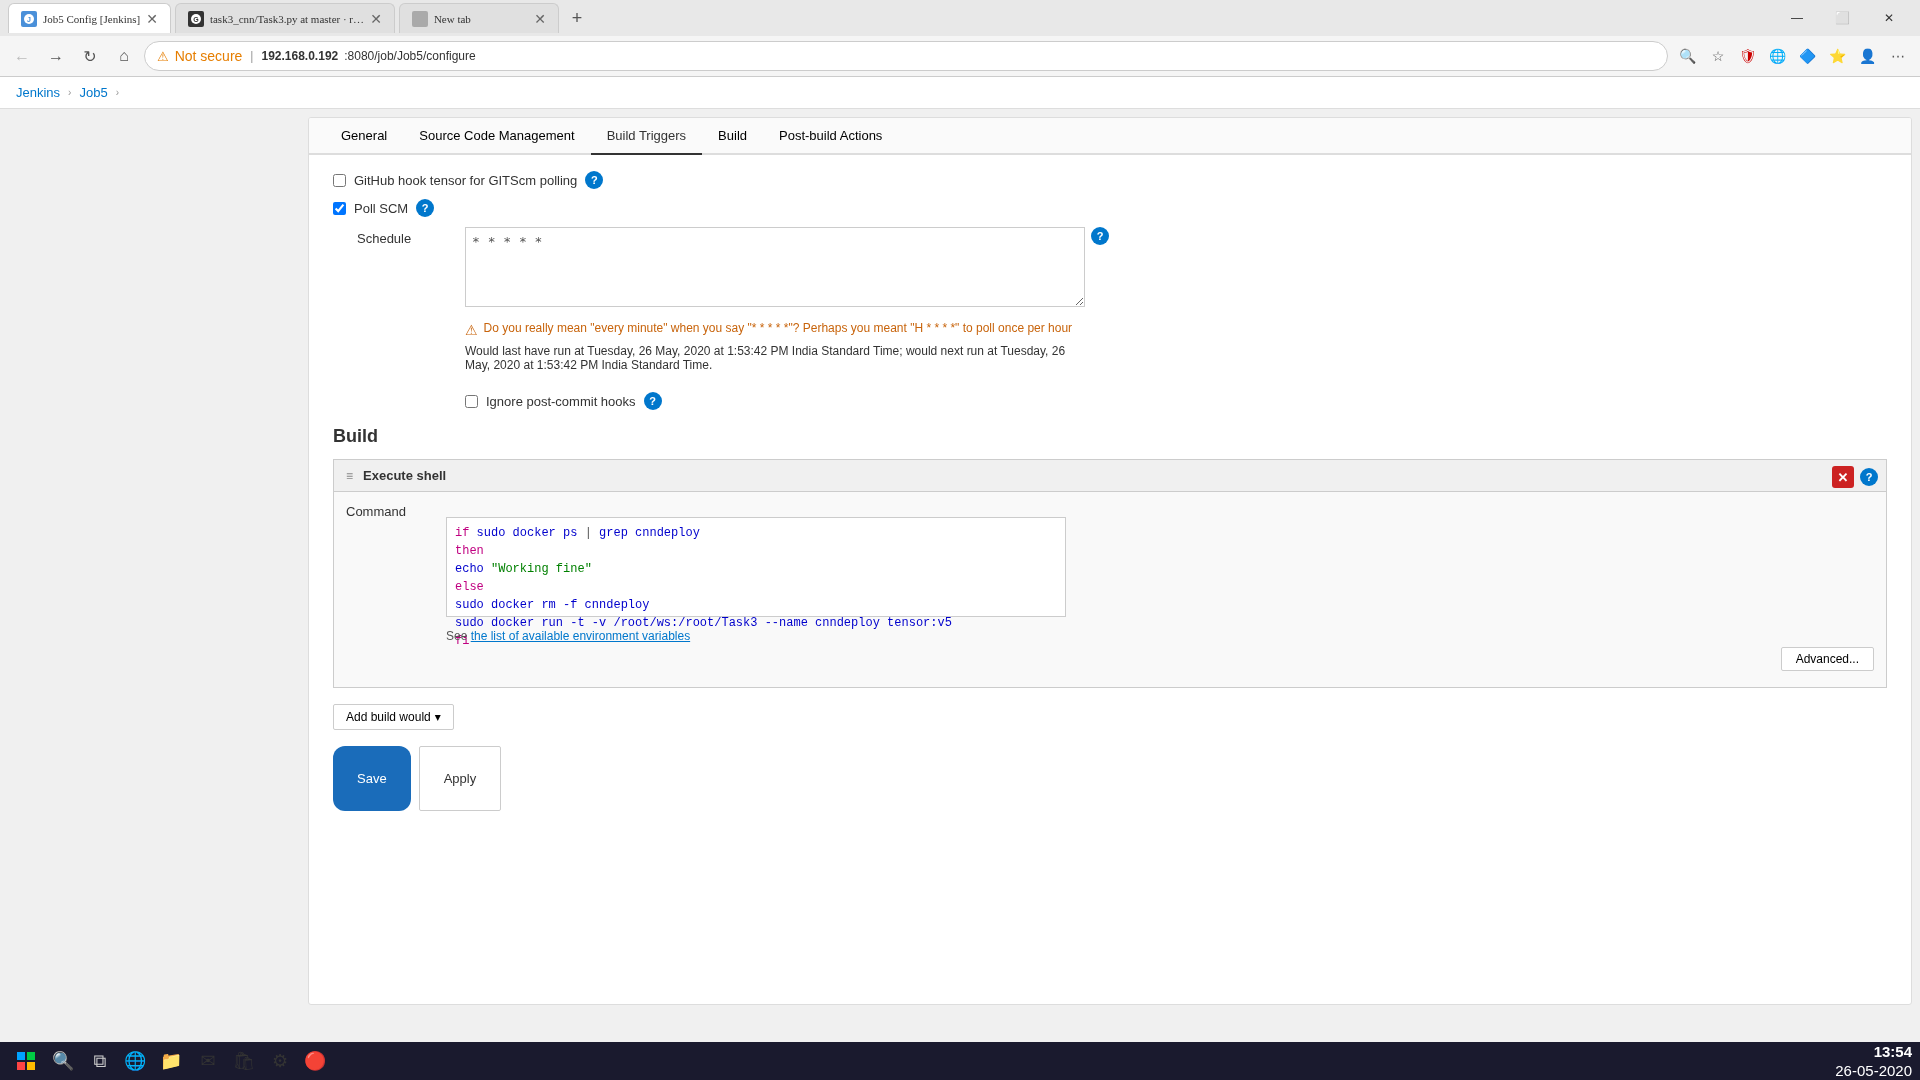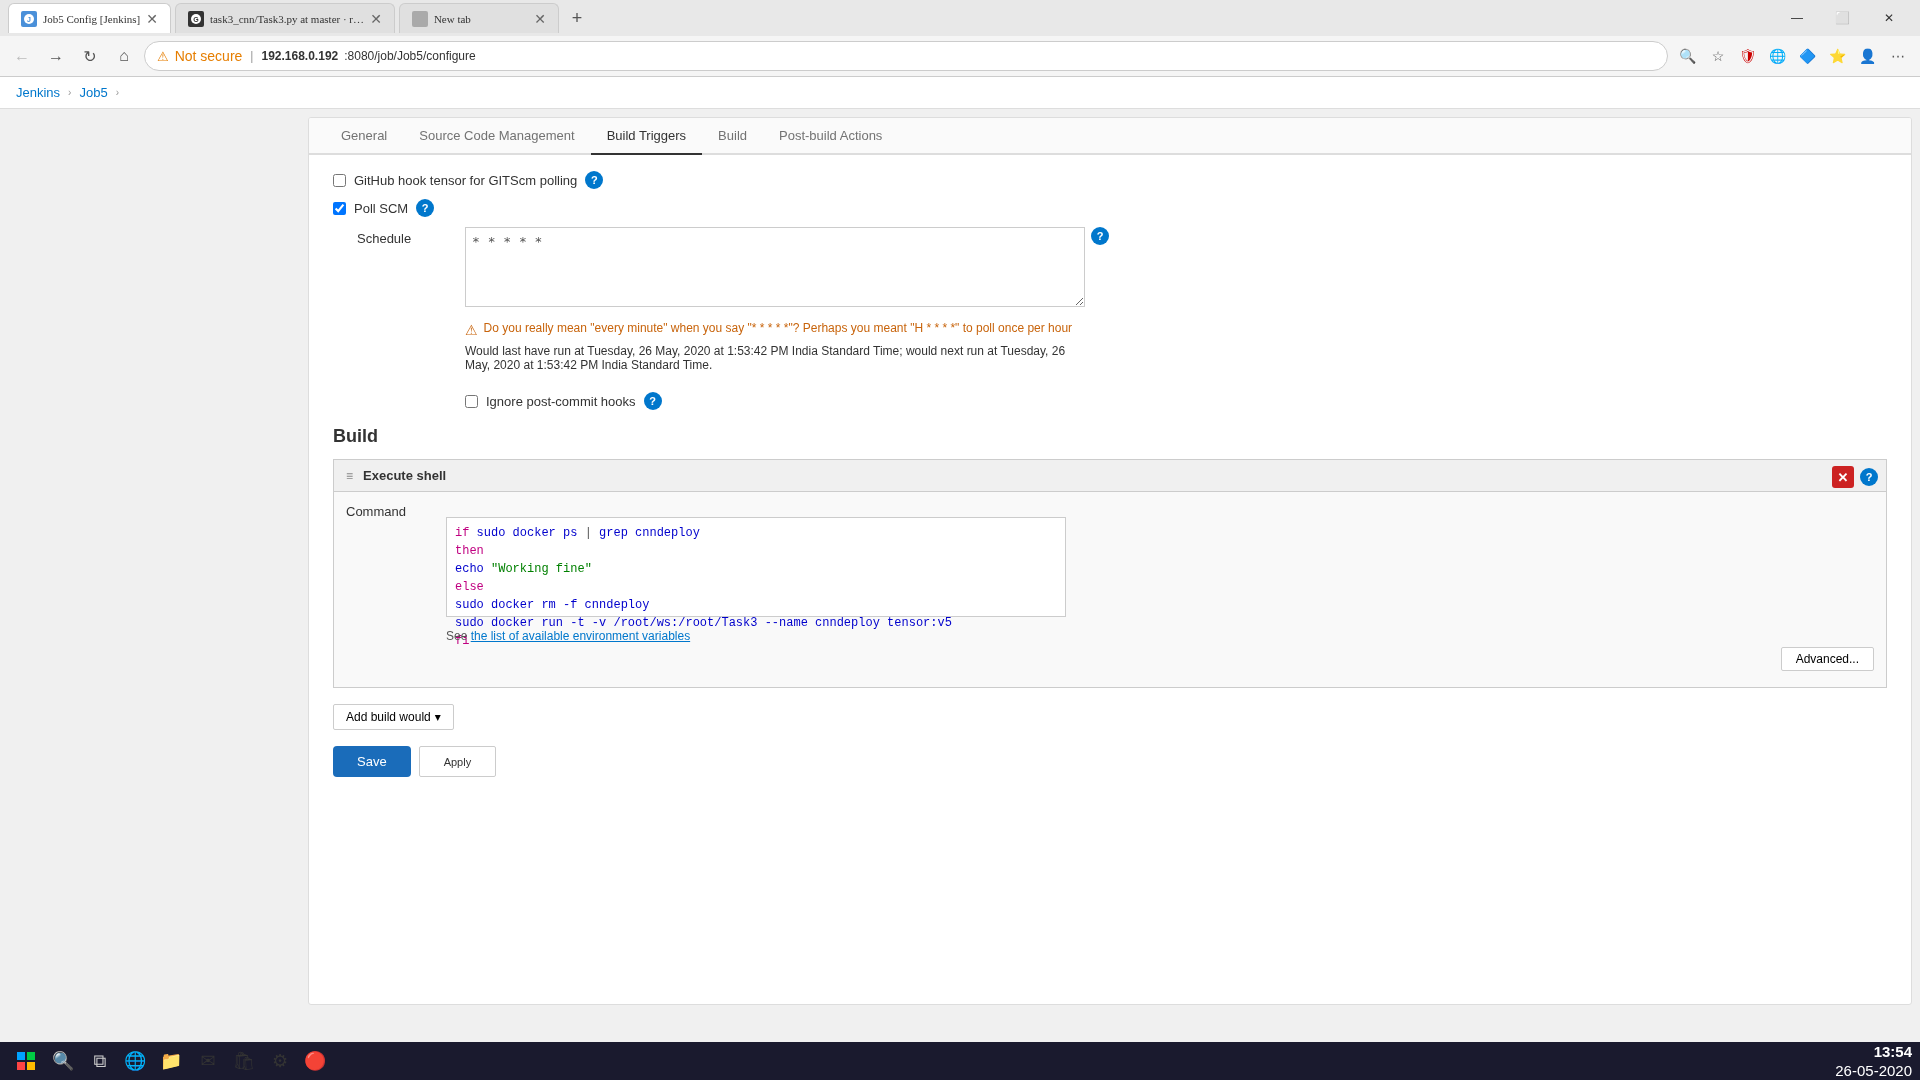--- a/index.html
+++ b/index.html
@@ -33,21 +33,21 @@
     .breadcrumb-sep { color: #999; font-size: 10px; }
 
     
     .main-area { display: flex; height: calc(1080px - 36px - 40px - 30px - 32px - 38px); overflow-y: auto; background: #f0f0f0; }
 
     
     .config-panel { flex: 1; background: #fff; margin: 8px; border: 1px solid #ddd; border-radius: 3px; overflow-y: auto; }
 
     
     .config-tabs { display: flex; border-bottom: 2px solid #ddd; padding: 0 16px; background: #fafafa; }
-    .config-tab { padding: 10px 16px; font-size: 13px; cursor: pointer; color: #737373; border-bottom: 2px solid transparent; margin-bottom: -2px; }
+    .config-tab { padding: 10px 16px; font-size: 13px; cursor: pointer; color: #000000; border-bottom: 2px solid transparent; margin-bottom: -2px; }
     .config-tab.active { color: #333; border-bottom: 2px solid #333; font-weight: 500; }
 
     
     .tab-content { padding: 16px 24px; }
 
     
     .form-row { display: flex; align-items: flex-start; margin-bottom: 12px; gap: 8px; }
     .form-row-checkbox { display: flex; align-items: center; gap: 8px; margin-bottom: 10px; }
     .form-label { min-width: 100px; font-size: 13px; padding-top: 4px; }
     .help-icon { width: 18px; height: 18px; border-radius: 50%; background: #0077cc; color: #fff; font-size: 11px; font-weight: bold; display: flex; align-items: center; justify-content: center; cursor: pointer; flex-shrink: 0; }
@@ -87,22 +87,22 @@
     .env-vars-link a { color: #0077cc; }
 
     .advanced-btn-row { display: flex; justify-content: flex-end; padding: 4px 0; }
     .advanced-btn { padding: 4px 14px; font-size: 12px; background: #fff; border: 1px solid #ccc; cursor: pointer; border-radius: 2px; }
 
     
     .add-build-btn { padding: 5px 12px; font-size: 12px; background: #fff; border: 1px solid #ccc; cursor: pointer; border-radius: 2px; display: flex; align-items: center; gap: 4px; }
 
     
     .action-buttons { display: flex; gap: 8px; margin-top: 16px; padding-bottom: 16px; }
-    .save-btn { padding: 8px 24px; background: #1a6cba; color: #fff; border: none; border-radius: 4px; font-size: 13px; cursor: pointer; font-weight: 500; }
-    .apply-btn { padding: 8px 24px; background: #fff; color: #333; border: 1px solid #ccc; border-radius: 2px; font-size: 11px; cursor: pointer; }
+    .save-btn { padding: 8px 24px; background: #1a6cba; color: #fff; border: none; border-radius: 12px; font-size: 13px; cursor: pointer; font-weight: 500; }
+    .apply-btn { padding: 24px 24px; background: #fff; color: #333; border: 1px solid #ccc; border-radius: 2px; font-size: 13px; cursor: pointer; }
 
     
     .taskbar { height: 38px; background: #1a1a2e; display: flex; align-items: center; padding: 0 8px; position: fixed; bottom: 0; width: 1920px; z-index: 100; gap: 4px; }
     .start-btn { width: 36px; height: 36px; display: flex; align-items: center; justify-content: center; cursor: pointer; }
     .taskbar-icon { width: 32px; height: 32px; display: flex; align-items: center; justify-content: center; cursor: pointer; font-size: 18px; border-radius: 4px; }
     .taskbar-right { margin-left: auto; display: flex; align-items: center; gap: 8px; color: #fff; font-size: 15px; }
     .taskbar-time { text-align: right; line-height: 1.3; }
 
     
     ::-webkit-scrollbar { width: 8px; }

